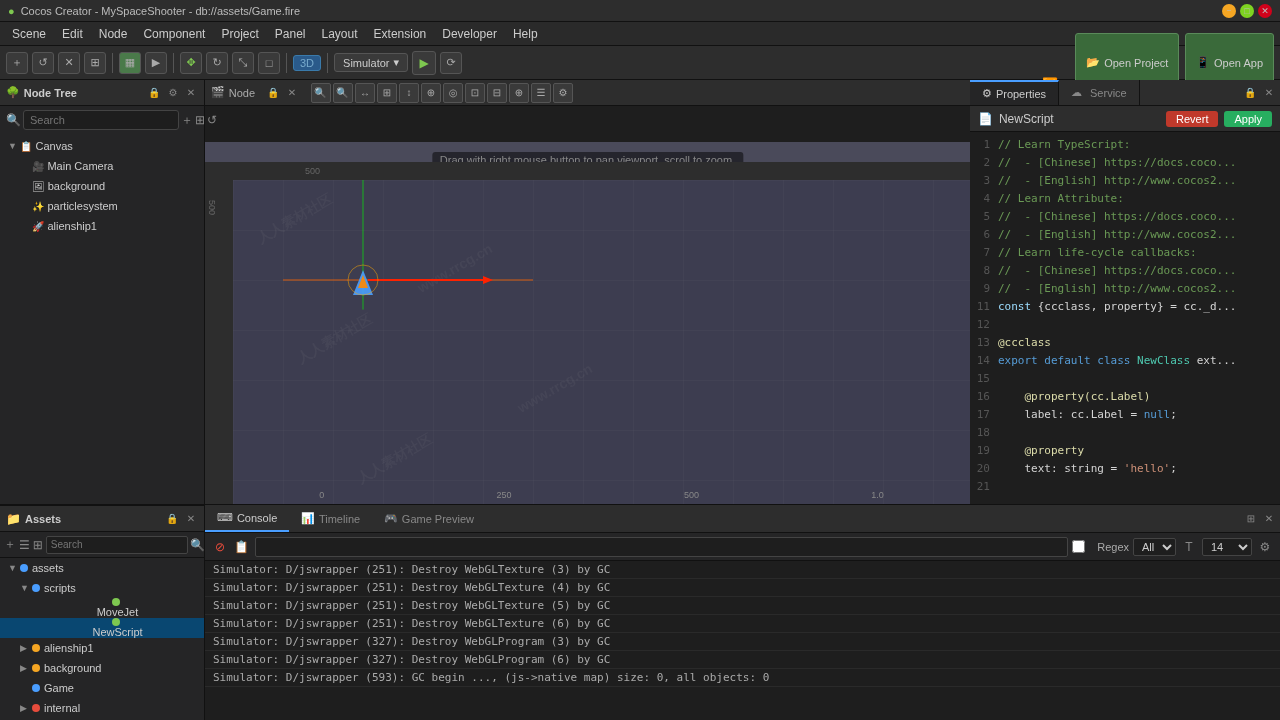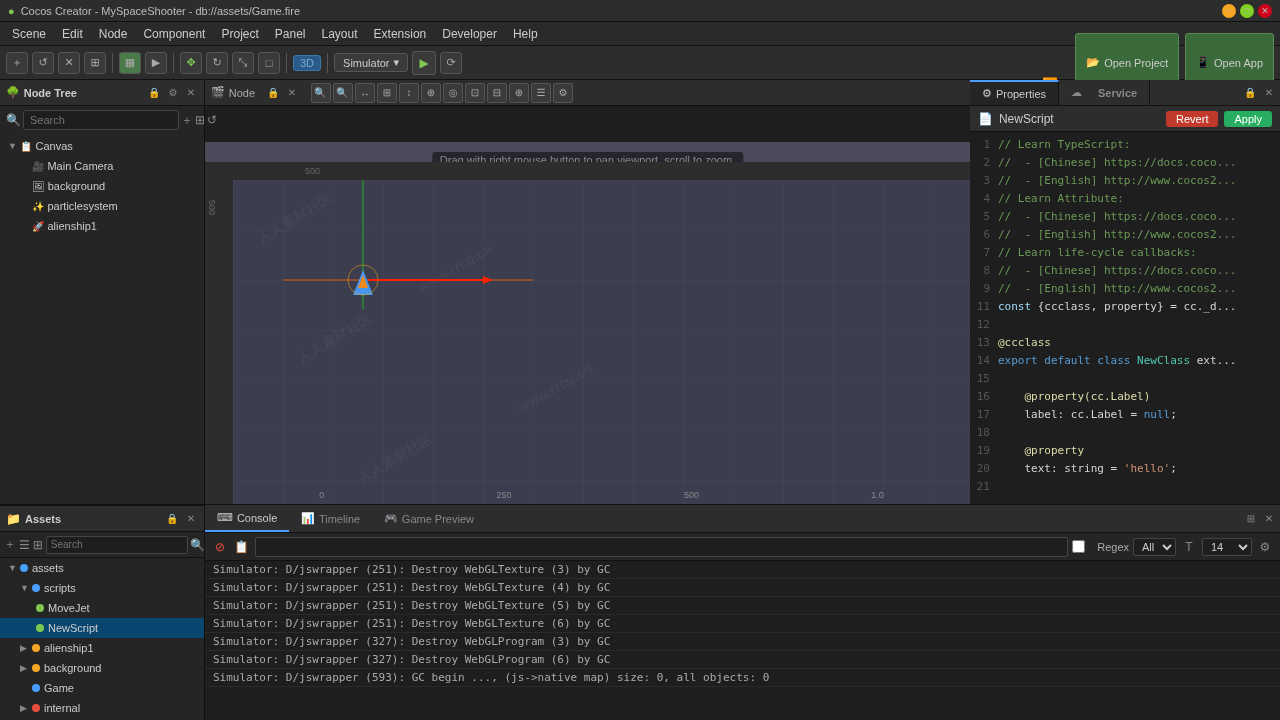--- a/index.html
+++ b/index.html
@@ -95,21 +95,21 @@
     
     #assets-panel { width: 205px; background: #252526; border-right: 1px solid #111; border-top: 1px solid #111; display: flex; flex-direction: column; }
     .assets-header { height: 26px; background: #2d2d2d; display: flex; align-items: center; padding: 0 6px; border-bottom: 1px solid #111; }
     .assets-toolbar { height: 26px; display: flex; align-items: center; padding: 0 4px; gap: 3px; border-bottom: 1px solid #111; }
     .asset-icon-btn { width: 18px; height: 18px; display: flex; align-items: center; justify-content: center; cursor: pointer; color: #888; }
     .asset-search { flex: 1; background: #1e1e1e; border: 1px solid #444; border-radius: 2px; padding: 1px 4px; color: #ccc; font-size: 10px; height: 18px; }
     .asset-tree { flex: 1; overflow-y: auto; }
     .asset-item { height: 20px; display: flex; align-items: center; padding-left: 8px; cursor: pointer; font-size: 11px; color: #ccc; }
     .asset-item.selected { background: #094771; }
     .asset-item.indent1 { padding-left: 20px; }
-    .asset-item.indent2 { padding-left: 24px; }
+    .asset-item.indent2 { padding-left: 31px; flex-direction: column; }
     .asset-arrow { width: 10px; color: #888; font-size: 9px; margin-right: 2px; }
     .asset-dot { width: 8px; height: 8px; border-radius: 50%; margin-right: 4px; }
     .dot-blue { background: #4a9eff; }
     .dot-green { background: #7ec850; }
     .dot-orange { background: #f5a623; }
     .dot-red { background: #e74c3c; }
 
     
     .wm { position: absolute; color: rgba(160,160,160,0.08); font-size: 14px; font-weight: bold; transform: rotate(-30deg); white-space: nowrap; pointer-events: none; }
   </style>
@@ -305,21 +305,21 @@
 
   <div style="width:310px; display:flex; flex-direction:column;">
 
     <div class="props-tabs">
       <div class="props-tab active">
         <span>⚙</span>
         <span style="margin-left:4px;">Properties</span>
       </div>
       <div class="props-tab">
         <span>☁</span>
-        <span style="margin-left:16px;font-weight:bold;">Service</span>
+        <span style="margin-left:8px;">Service</span>
       </div>
       <div class="panel-icons" style="margin-left:auto; padding-right:4px; display:flex; gap:4px;">
         <span class="panel-icon">🔒</span>
         <span class="panel-icon">✕</span>
       </div>
     </div>
 
     <div class="code-header">
       <span>📄</span>
       <span class="code-name">NewScript</span>

